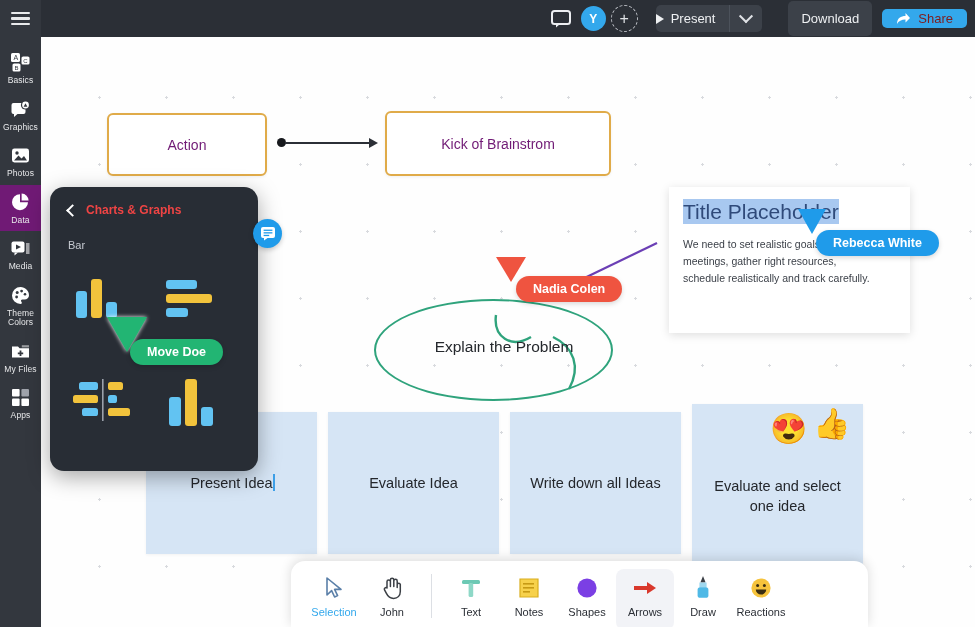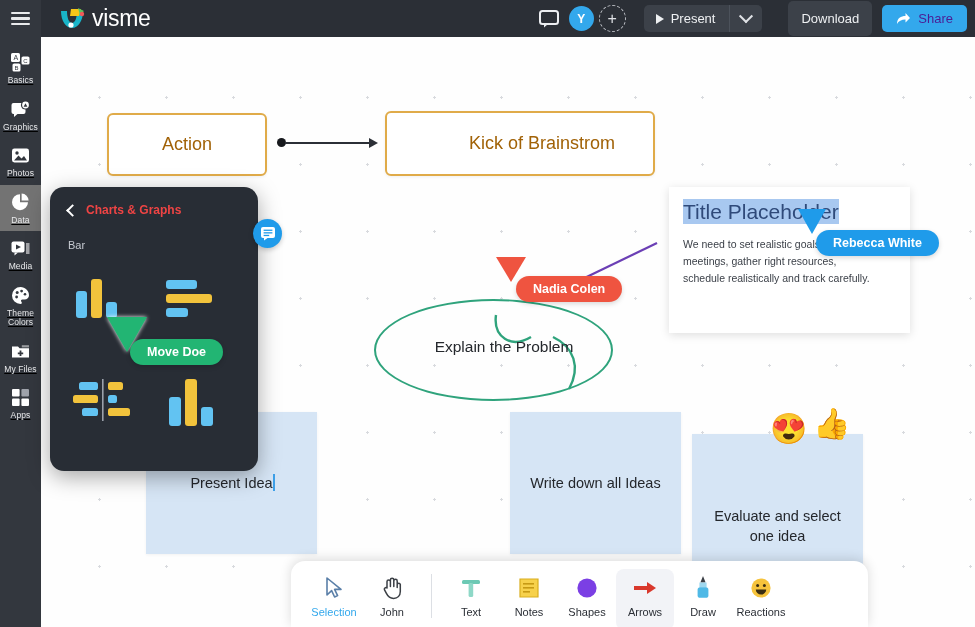--- a/index.html
+++ b/index.html
@@ -68,21 +68,21 @@
     color: #dfe1e5; font-size: 16px; line-height: 1;
     margin-left: -5px; cursor: pointer;
   }
   .present-group {
     display: flex; align-items: center;
     background: #3c4149; border-radius: 5px;
     height: 27px; margin-left: 8px; overflow: hidden;
   }
   .present-btn {
     display: flex; align-items: center; gap: 7px;
-    padding: 0 14px 0 12px; height: 16px;
+    padding: 0 14px 0 0; height: 16px;
     color: #eef0f2; font-size: 13px; cursor: pointer;
   }
   .present-btn .play {
     width: 0; height: 0;
     border-left: 8px solid #eef0f2;
     border-top: 5px solid transparent;
     border-bottom: 5px solid transparent;
   }
   .present-caret {
     width: 32px; height: 27px;
@@ -97,44 +97,43 @@
   }
   .download-btn {
     background: #3c4149; border-radius: 5px;
     color: #eef0f2; font-size: 13px;
     padding: 4px 13px; height: 27px;
     display: flex; align-items: center; cursor: pointer;
     margin-left: 16px;
   }
   .share-btn {
     background: #33a8ec; border-radius: 5px;
-    color: #4c1d95; font-size: 13px;
-    padding: 0 14px; height: 27px;
+    color: #7f1d1d; font-size: 13px;
+    padding: 0 14px; height: 19px;
     display: flex; align-items: center; gap: 7px; cursor: pointer;
   }
 
   
   .sidebar {
     position: absolute; top: 37px; left: 0;
     width: 41px; height: 590px;
     background: #33373e;
     z-index: 40;
     display: flex; flex-direction: column;
     align-items: center;
     padding-top: 8px;
   }
   .sb-item {
     width: 41px;
     display: flex; flex-direction: column;
     align-items: center; justify-content: space-between;
     padding: 7px 0 6px; cursor: pointer;
     gap: 3px;
-    text-decoration: underline;
-  }
-  .sb-item.active { background: #737373; }
+  }
+  .sb-item.active { background: #701a75; }
   .sb-ico { width: 21px; height: 21px; position: relative; }
   .sb-lbl {
     color: #e8e9eb; font-size: 8.5px;
     text-align: center; line-height: 9.5px;
     letter-spacing: 0.1px;
   }
 
   
   .canvas {
     position: absolute; top: 37px; left: 41px;
@@ -144,21 +143,21 @@
     background-size: 67px 67px;
     background-position: 25px 27px;
     overflow: hidden;
   }
 
   
   .node-box {
     position: absolute; background: #ffffff;
     border: 2.2px solid #e0ab49; border-radius: 6px;
     display: flex; align-items: center; justify-content: center;
-    color: #a16207; font-size: 18px;
+    color: #701a75; font-size: 14px;
     box-shadow: 0 1px 3px rgba(0,0,0,0.06);
   }
   .connector-line {
     position: absolute; height: 2px; background: #2b2f36;
   }
   .connector-dot {
     position: absolute; width: 9px; height: 9px;
     border-radius: 50%; background: #17191d;
   }
   .connector-head {
@@ -317,32 +316,20 @@
 
 <div id="app">
 
   <div class="header">
     <div class="hdr-left">
       <div class="hamburger">
         <span></span>
           <span></span>
           <span></span>
       </div>
-      <div class="brand">
-        <div class="brand-logo">
-          <svg width="26" height="24" viewBox="0 0 26 24">
-            <path d="M2 4 C2 14 7 21 13 21 C19 21 24 14 24 4 L18 4 C18 11 16 16 13 16 C10 16 8 11 8 4 Z" fill="#19b5c9"></path>
-            <path d="M12 2 L22 2 L20 9 L11 9 Z" fill="#f5c518"></path>
-            <path d="M19 1 L25 4 L21 8 Z" fill="#5cc45c"></path>
-            <circle cx="23" cy="7" r="2.2" fill="#f05a5a"></circle>
-            <circle cx="12" cy="18" r="2.6" fill="#ffffff"></circle>
-          </svg>
-        </div>
-        <div class="brand-name">visme</div>
-      </div>
     </div>
 
     <div class="hdr-right">
       <div class="chat-icon">
         <svg width="20" height="18" viewBox="0 0 20 18">
           <rect x="1" y="1" width="18" height="13" rx="2.5" fill="none" stroke="#eceef1" stroke-width="2"></rect>
           <path d="M5 14 L5 17.5 L9 14 Z" fill="#eceef1"></path>
         </svg>
       </div>
       <div class="avatar-y">Y</div>
@@ -483,44 +470,47 @@
     </svg>
 
     <div class="node-box" style="left:66px; top:76px; width:156px; height:59px;">
       <span>Action</span>
     </div>
 
     <div class="connector-dot" style="left:236px; top:101px;"></div>
     <div class="connector-line" style="left:244px; top:105px; width:86px;"></div>
     <div class="connector-head" style="left:328px; top:100.5px;"></div>
 
-    <div class="node-box" style="left:344px; top:74px; width:222px; height:61px;padding-left:44px;">
+    <div class="node-box" style="left:344px; top:74px; width:222px; height:61px;">
       <span>Kick of Brainstrom</span>
     </div>
 
     <div class="title-card" style="left:628px; top:150px; width:213px; height:120px;">
       <h2>Title Placeholder</h2>
       <p>We need to set realistic goals, hold meetings, gather right resources, schedule realistically and track carefully.</p>
     </div>
 
     <div class="ellipse-shape" style="left:333px; top:262px; width:235px; height:98px;">
       <span>Explain the Problem</span>
     </div>
 
     <div class="sticky" style="left:105px; top:375px; width:147px; height:142px;">
       <span>Present Idea</span>
       <span class="caret-bar" style="left:127px; top:62px;"></span>
     </div>
 
+    <div class="sticky" style="left:287px; top:375px; width:147px; height:142px;">
+      <span>Evaluate Idea</span>
+    </div>
 
     <div class="sticky" style="left:469px; top:375px; width:147px; height:142px;">
       <span>Write down all Ideas</span>
     </div>
 
-    <div class="sticky" style="left:651px; top:397px; width:147px; height:184px;">
+    <div class="sticky" style="left:651px; top:367px; width:147px; height:184px;">
       <span>Evaluate and select one idea</span>
     </div>
 
     <span class="emoji" style="left:729px; top:377px;">😍</span>
     <span class="emoji" style="left:772px; top:372px;">👍</span>
 
     <div class="cursor-wrap" style="left:455px; top:220px;">
       <span class="cursor-tri" style="left:0px; top:0px; border-left:15px solid transparent; border-right:15px solid transparent; border-top:25px solid #ef5440;"></span>
       <span class="cursor-pill" style="left:20px; top:19px; background:#ef5440;">Nadia Colen</span>
     </div>

